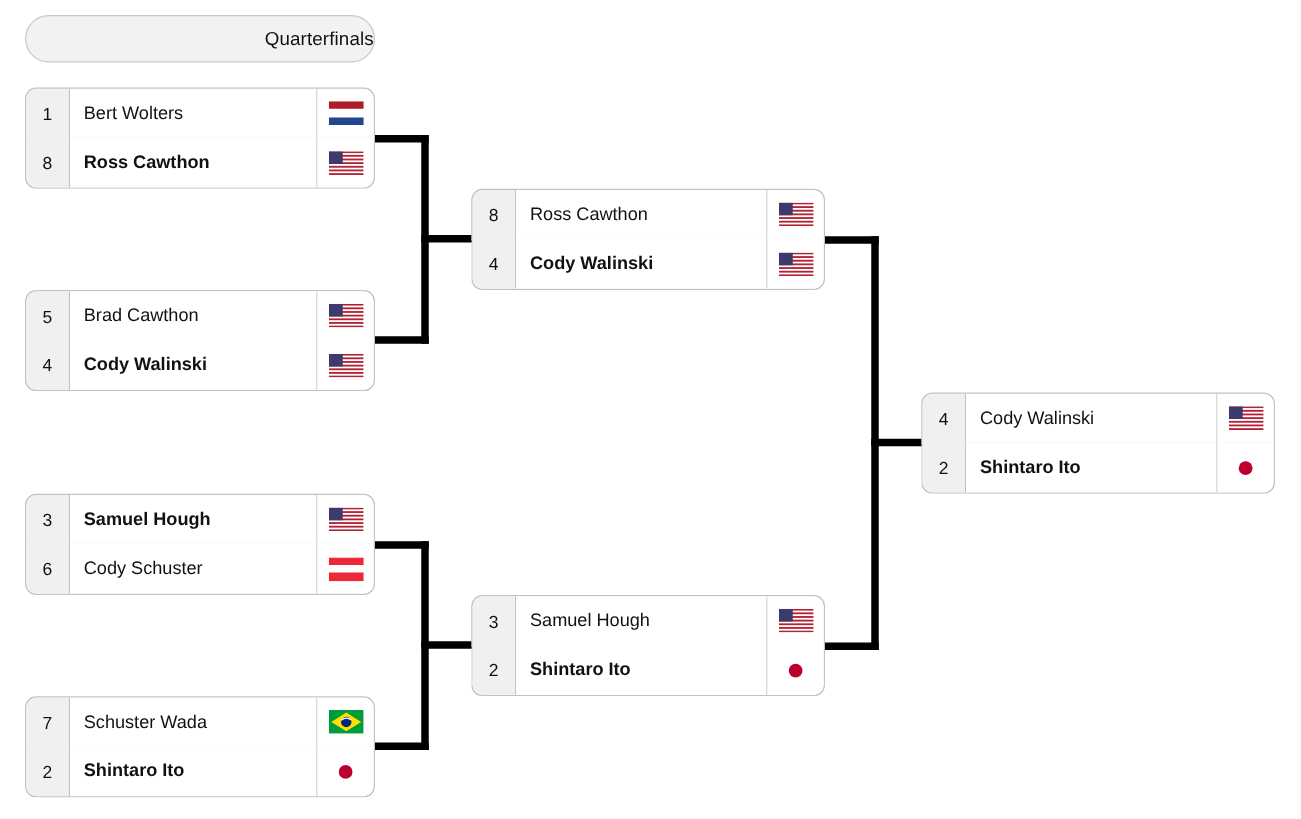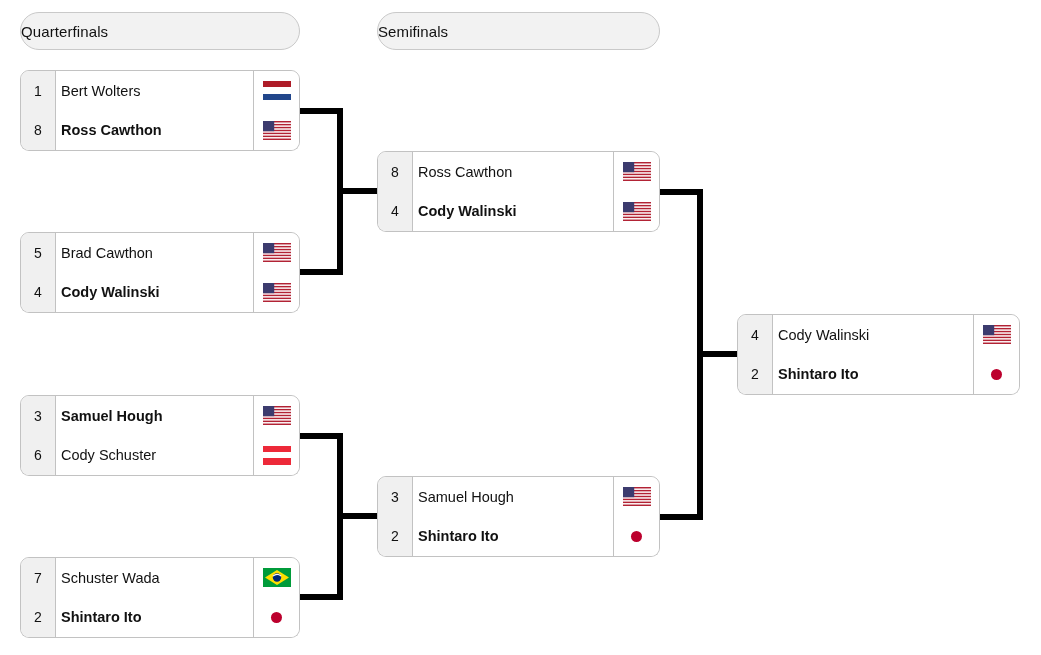--- a/index.html
+++ b/index.html
@@ -13,21 +13,21 @@
   #bracket{position:absolute;left:0;top:0;width:1041px;height:655px;}
 
   
   .round-header{
     position:absolute;
     height:38px;
     background:#f2f2f2;
     border:1px solid #c9c9c9;
     border-radius:19px;
     box-sizing:border-box;
-    display:flex;align-items:center;justify-content:flex-start;
+    display:flex;align-items:center;justify-content:flex-end;
     font-size:15px;
     color:#111111;
     letter-spacing:.1px;
   }
 
   
   .match{position:absolute;}
   .slot{
     display:flex;
     height:41px;
@@ -55,21 +55,21 @@
     display:flex;align-items:center;justify-content:center;
     font-size:14px;
     color:#111111;
     box-sizing:border-box;
   }
   .slot.top .seed{border-top-left-radius:8px;}
   .slot.bottom .seed{border-bottom-left-radius:8px;}
   .pname{
     flex:1 1 auto;
     display:flex;align-items:center;
-    padding-left:5px;
+    padding-left:11px;
     font-size:14.5px;
     color:#111111;
     white-space:nowrap;
     background:#ffffff;
   }
   .pname.winner{font-weight:bold;}
   .flagcell{
     width:46px;
     flex:0 0 46px;
     border-left:1px solid #c2c2c2;
@@ -106,23 +106,20 @@
   .conn.v{width:6px;}
 </style>
 </head>
 <body>
 
 <div id="bracket">
 
   <div class="round-header" style="left:20px;top:12px;width:280px;">
     <span>Quarterfinals</span>
   </div>
-  <div class="round-header" style="left:377px;top:12px;width:283px;">
-    <span>Semifinals</span>
-  </div>
 
   <div class="conn h" style="left:300px;top:108px;width:43px;"></div>
   <div class="conn v" style="left:337px;top:108px;height:167px;"></div>
   <div class="conn h" style="left:300px;top:269px;width:43px;"></div>
   <div class="conn h" style="left:337px;top:188px;width:44px;"></div>
 
   <div class="conn h" style="left:300px;top:433px;width:43px;"></div>
   <div class="conn v" style="left:337px;top:433px;height:167px;"></div>
   <div class="conn h" style="left:300px;top:594px;width:43px;"></div>
   <div class="conn h" style="left:337px;top:513px;width:44px;"></div>

